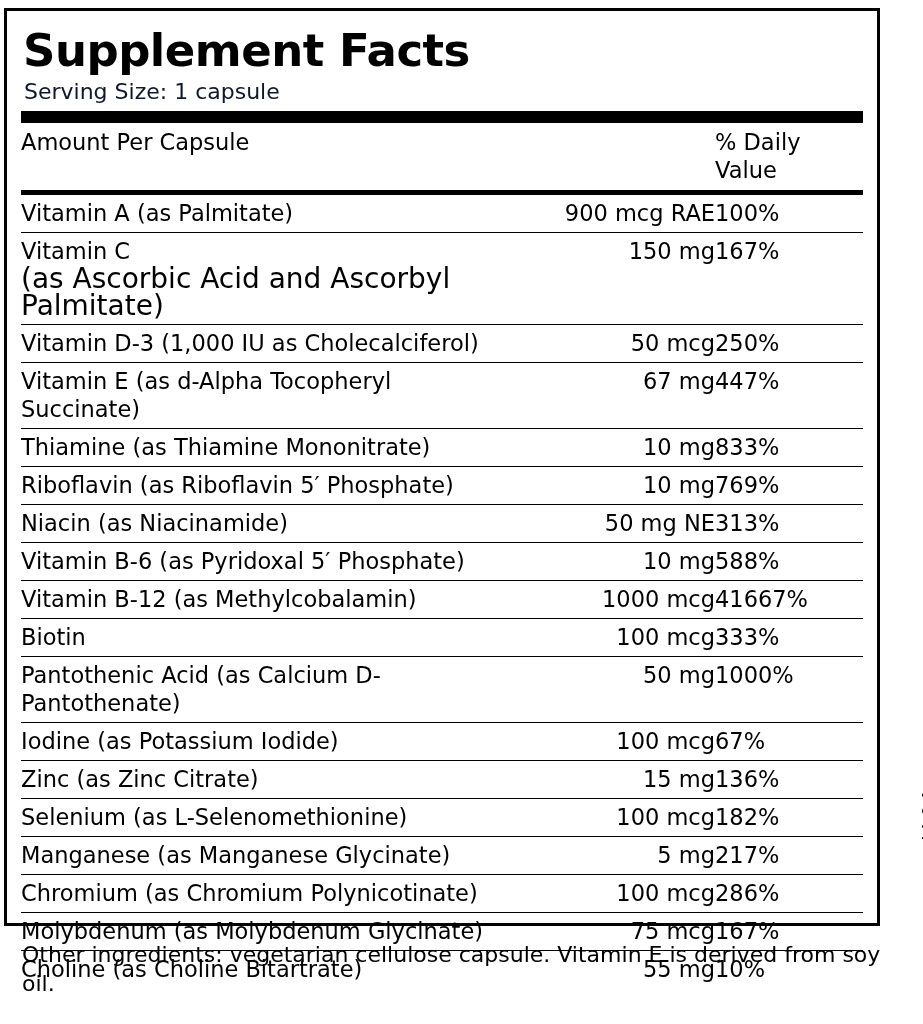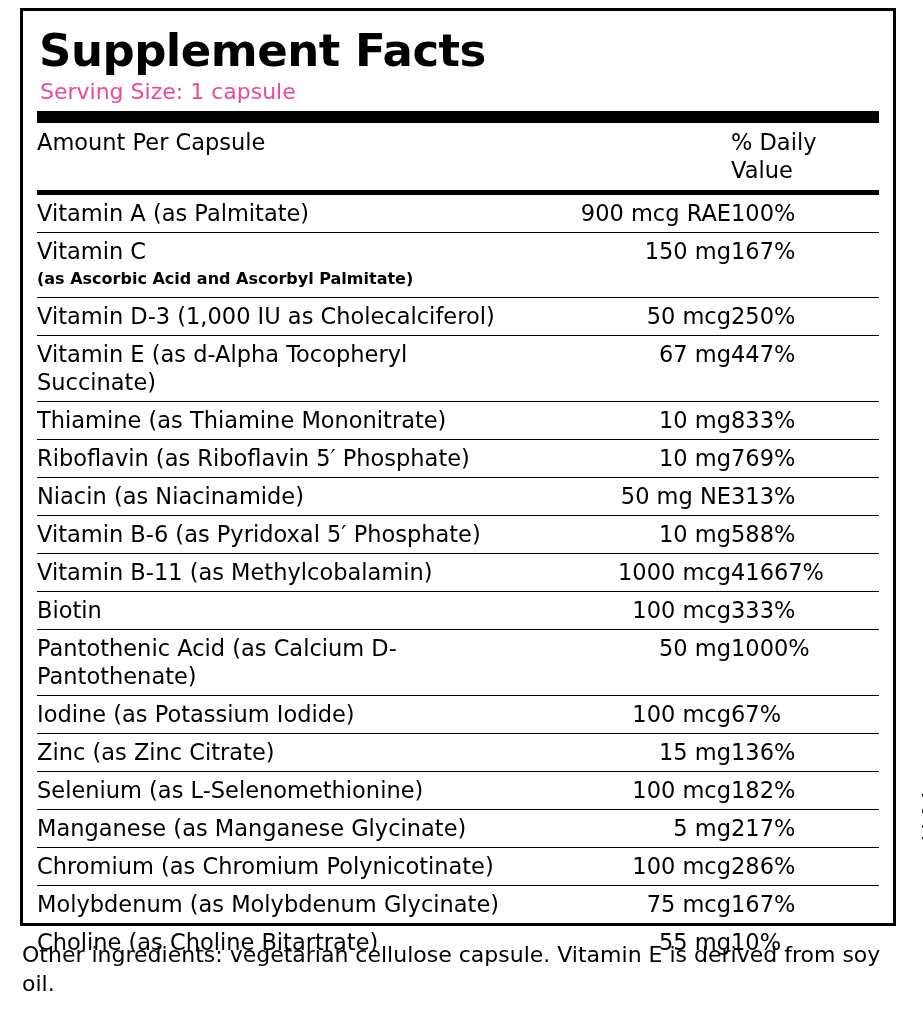--- a/index.html
+++ b/index.html
@@ -11,40 +11,40 @@
   }
   #page {
     position: relative;
     width: 923px;
     height: 1024px;
     background: #ffffff;
     overflow: hidden;
   }
   .panel {
     position: absolute;
-    left: 20px;
+    left: 4px;
     top: 8px;
     width: 876px;
     height: 918px;
     border: 3px solid #000;
     background: #fff;
     padding: 10px 14px 0 14px;
   }
   .title {
     font-size: 45px;
     line-height: 52px;
     font-weight: 700;
     letter-spacing: -0.5px;
     color: #000;
     margin: 4px 0 0 2px;
   }
   .serving {
     font-size: 22px;
     line-height: 26px;
-    color: #ec4899;
+    color: #0f172a;
     margin: 2px 0 0 3px;
   }
   .rule-thick {
     height: 12px;
     background: #000;
     margin: 6px 0 0 0;
   }
   .rule-med {
     height: 4px;
     background: #000;
@@ -64,23 +64,22 @@
   }
   table.facts tr.header td {
     border-top: none;
     padding: 5px 0 6px 0;
   }
   td.name { text-align: left; padding-left: 3px; }
   td.amount { text-align: right; width: 215px; padding-right: 8px; }
   td.dv { width: 148px; padding-right: 4px; }
   .sub {
     display: block;
-    font-size: 16px;
+    font-size: 28px;
     line-height: 27px;
-    font-weight: bold;
   }
   .vcode {
     position: absolute;
     right: 4px;
     top: 790px;
     font-size: 21px;
     color: #000;
     transform: rotate(-90deg);
     transform-origin: right top;
     white-space: nowrap;
@@ -156,21 +155,21 @@
             <td class="name">Niacin (as Niacinamide)</td>
             <td class="amount">50 mg NE</td>
             <td class="dv">313%</td>
           </tr>
           <tr>
             <td class="name">Vitamin B-6 (as Pyridoxal 5′ Phosphate)</td>
             <td class="amount">10 mg</td>
             <td class="dv">588%</td>
           </tr>
           <tr>
-            <td class="name">Vitamin B-11 (as Methylcobalamin)</td>
+            <td class="name">Vitamin B-12 (as Methylcobalamin)</td>
             <td class="amount">1000 mcg</td>
             <td class="dv">41667%</td>
           </tr>
           <tr>
             <td class="name">Biotin</td>
             <td class="amount">100 mcg</td>
             <td class="dv">333%</td>
           </tr>
           <tr>
             <td class="name">Pantothenic Acid (as Calcium D-Pantothenate)</td>

